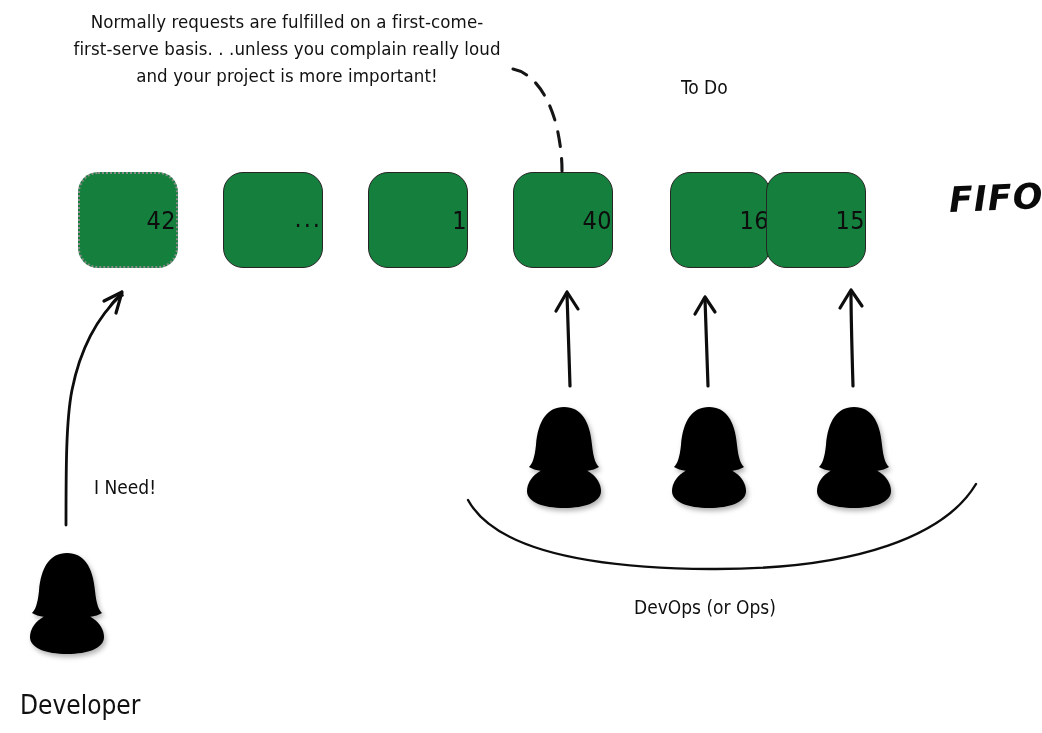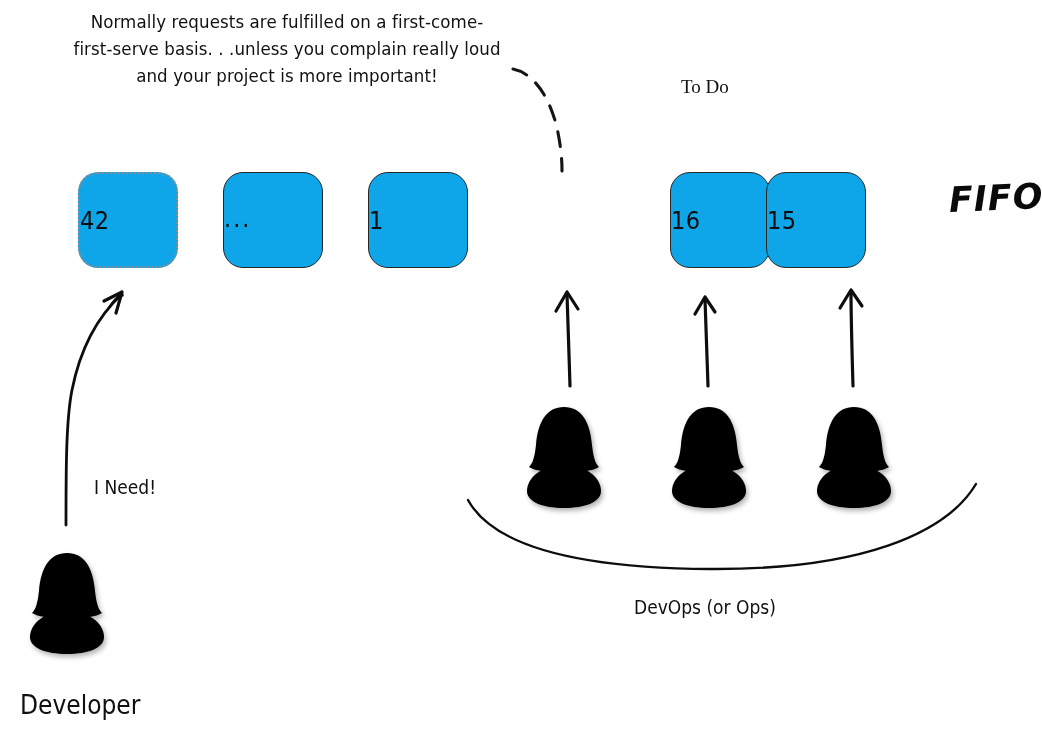--- a/index.html
+++ b/index.html
@@ -32,22 +32,22 @@
   }
 
   
   .qbox {
     width: 100px;
     height: 96px;
     border-radius: 20px;
     box-sizing: border-box;
     display: flex;
     align-items: center;
-    justify-content: flex-start;
-    background: #0ea5e9;
+    justify-content: flex-end;
+    background: #15803d;
   }
   .qbox.solid { border: 1.6px solid #262626; }
   .qbox.dotted { border: 2px dotted #8a8a8a; }
   .qbox .qval {
     font-family: "DejaVu Sans Condensed", "Liberation Sans Narrow", "Liberation Sans", sans-serif;
     font-size: 25px;
     color: #0d0d0d;
     letter-spacing: 0.5px;
     line-height: 1;
   }
@@ -56,21 +56,21 @@
     letter-spacing: 2px;
     transform: translateY(-2px);
   }
 
   
   .hand {
     font-family: "DejaVu Sans Condensed", "Liberation Sans Narrow", "Liberation Sans", sans-serif;
     color: #101010;
     white-space: nowrap;
   }
-  #todo-label   { left: 681px; top: 76px;  font-size: 19px; font-family: Liberation Serif, serif; }
+  #todo-label   { left: 681px; top: 76px;  font-size: 19px; }
   #fifo-label   {
     left: 948px; top: 180px;
     font-size: 35px;
     font-family: "DejaVu Sans", sans-serif;
     font-weight: 600;
     font-style: italic;
     letter-spacing: 1px;
     color: #0a0a0a;
     transform: rotate(-2.5deg);
     transform-origin: left top;
@@ -108,20 +108,23 @@
   </div>
 
   <div class="abs qbox solid" style="left:223px; top:172px;">
     <span class="qval ellipsis">...</span>
   </div>
 
   <div class="abs qbox solid" style="left:368px; top:172px;">
     <span class="qval">1</span>
   </div>
 
+  <div class="abs qbox solid" style="left:513px; top:172px;">
+    <span class="qval">40</span>
+  </div>
 
   <div class="abs qbox solid" style="left:658px; top:172px;margin-left:12px;">
     <span class="qval">16</span>
   </div>
 
   <div class="abs qbox solid" style="left:766px; top:172px;">
     <span class="qval">15</span>
   </div>
 
   <div class="abs hand" id="need-label">I Need!</div>

